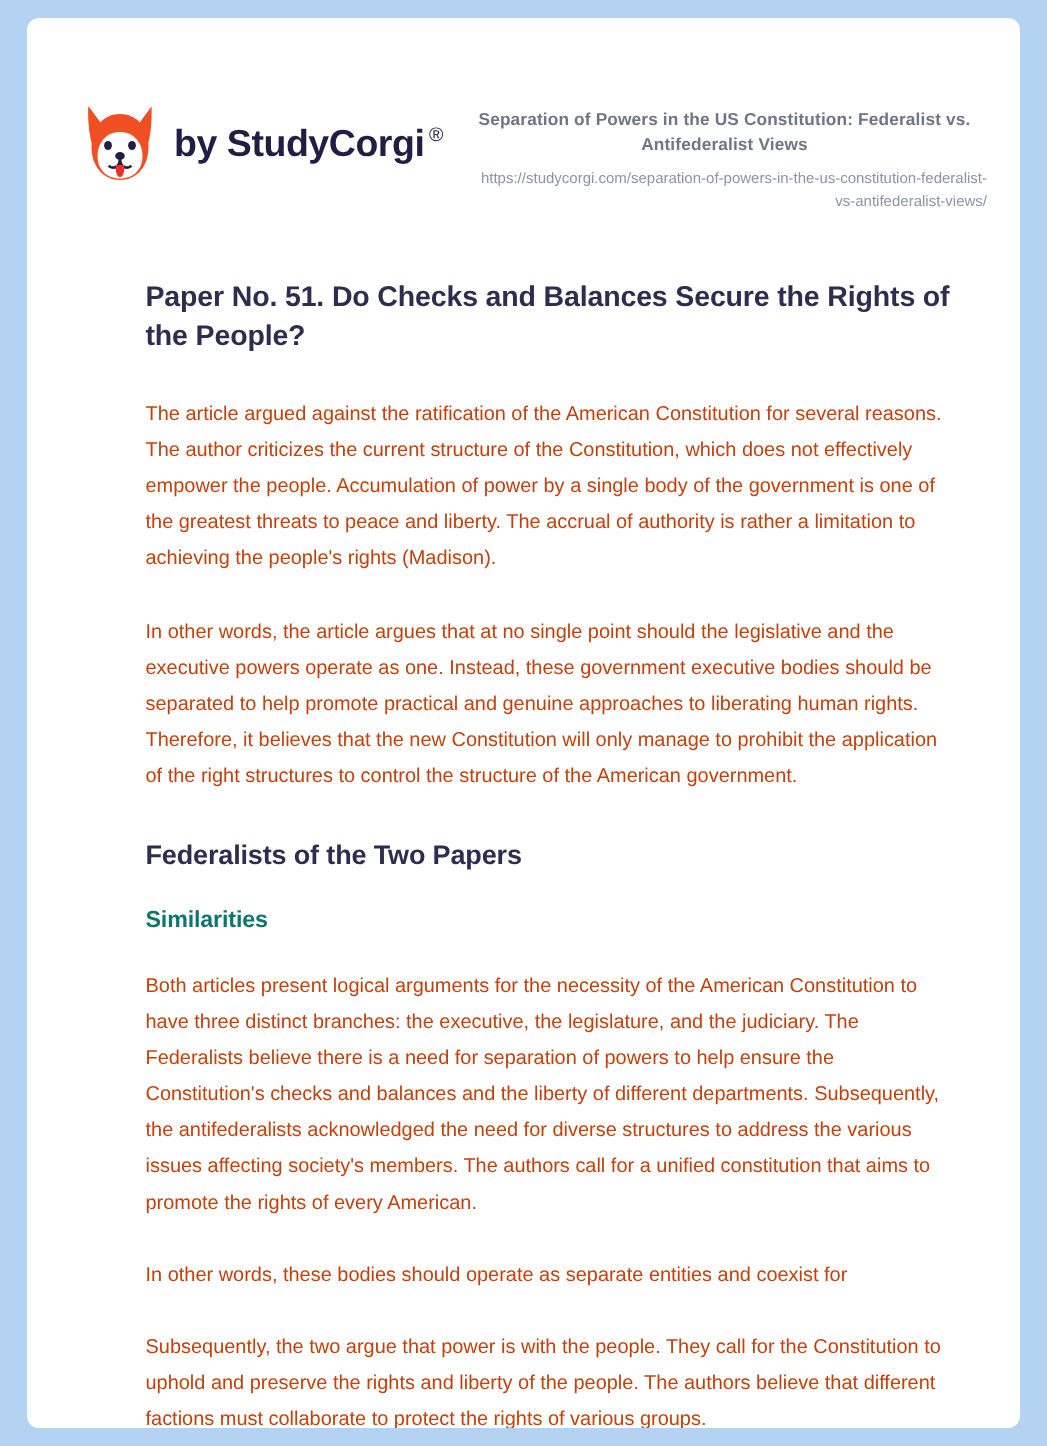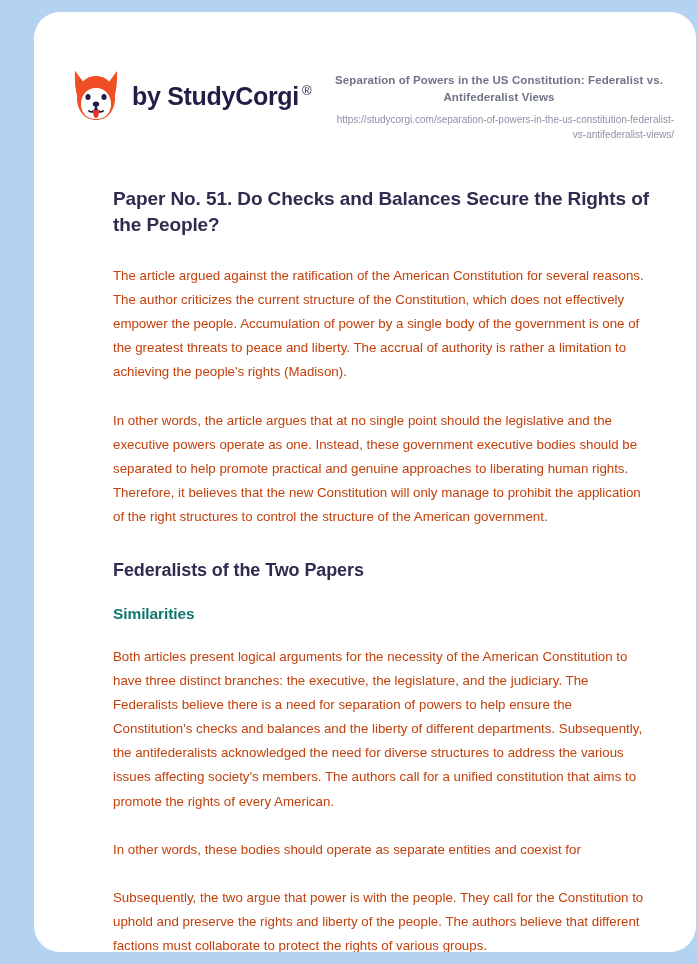--- a/index.html
+++ b/index.html
@@ -9,26 +9,26 @@
   }
   body {
     width: 698px;
     height: 964px;
     background: #b4d2f2;
     font-family: "Liberation Sans", sans-serif;
     overflow: hidden;
   }
   .page-card {
     position: absolute;
-    left: 34px;
+    left: 18px;
     top: 12px;
     width: 662px;
     height: 940px;
     background: #ffffff;
-    border-radius: 26px;
+    border-radius: 8px;
     overflow: hidden;
   }
   .doc-header {
     display: flex;
     align-items: flex-start;
     justify-content: space-between;
     padding: 50px 22px 0 38px;
   }
   .brand {
     display: flex;

